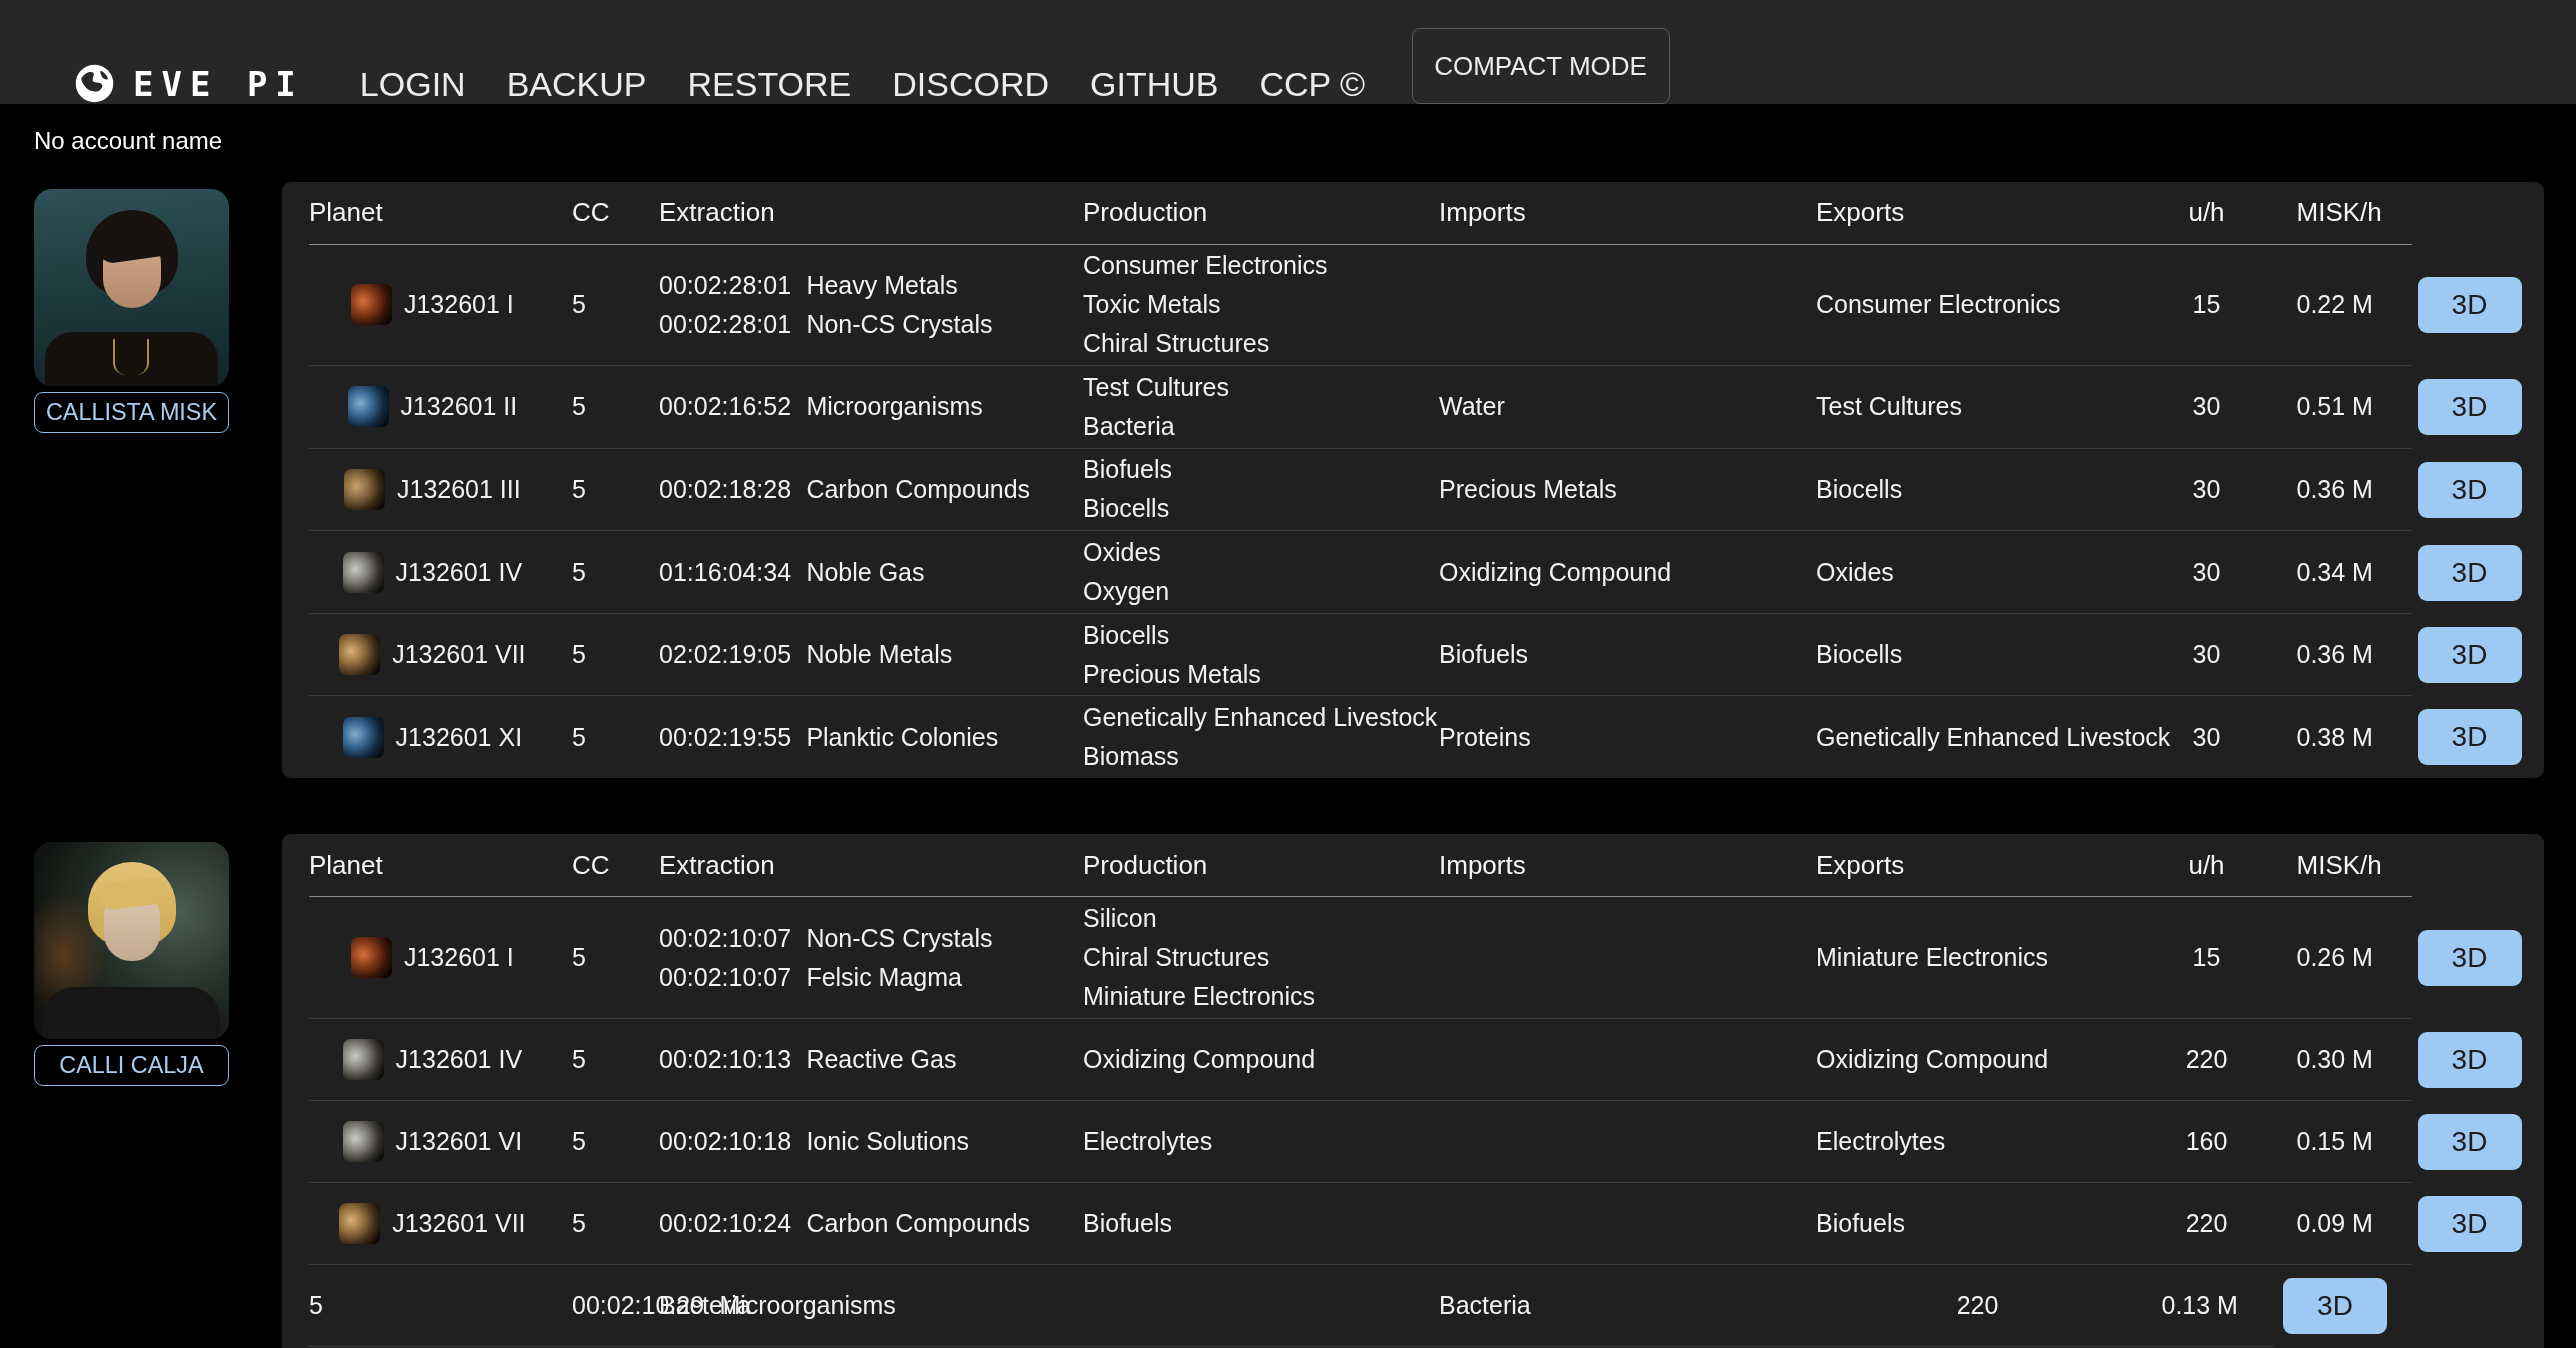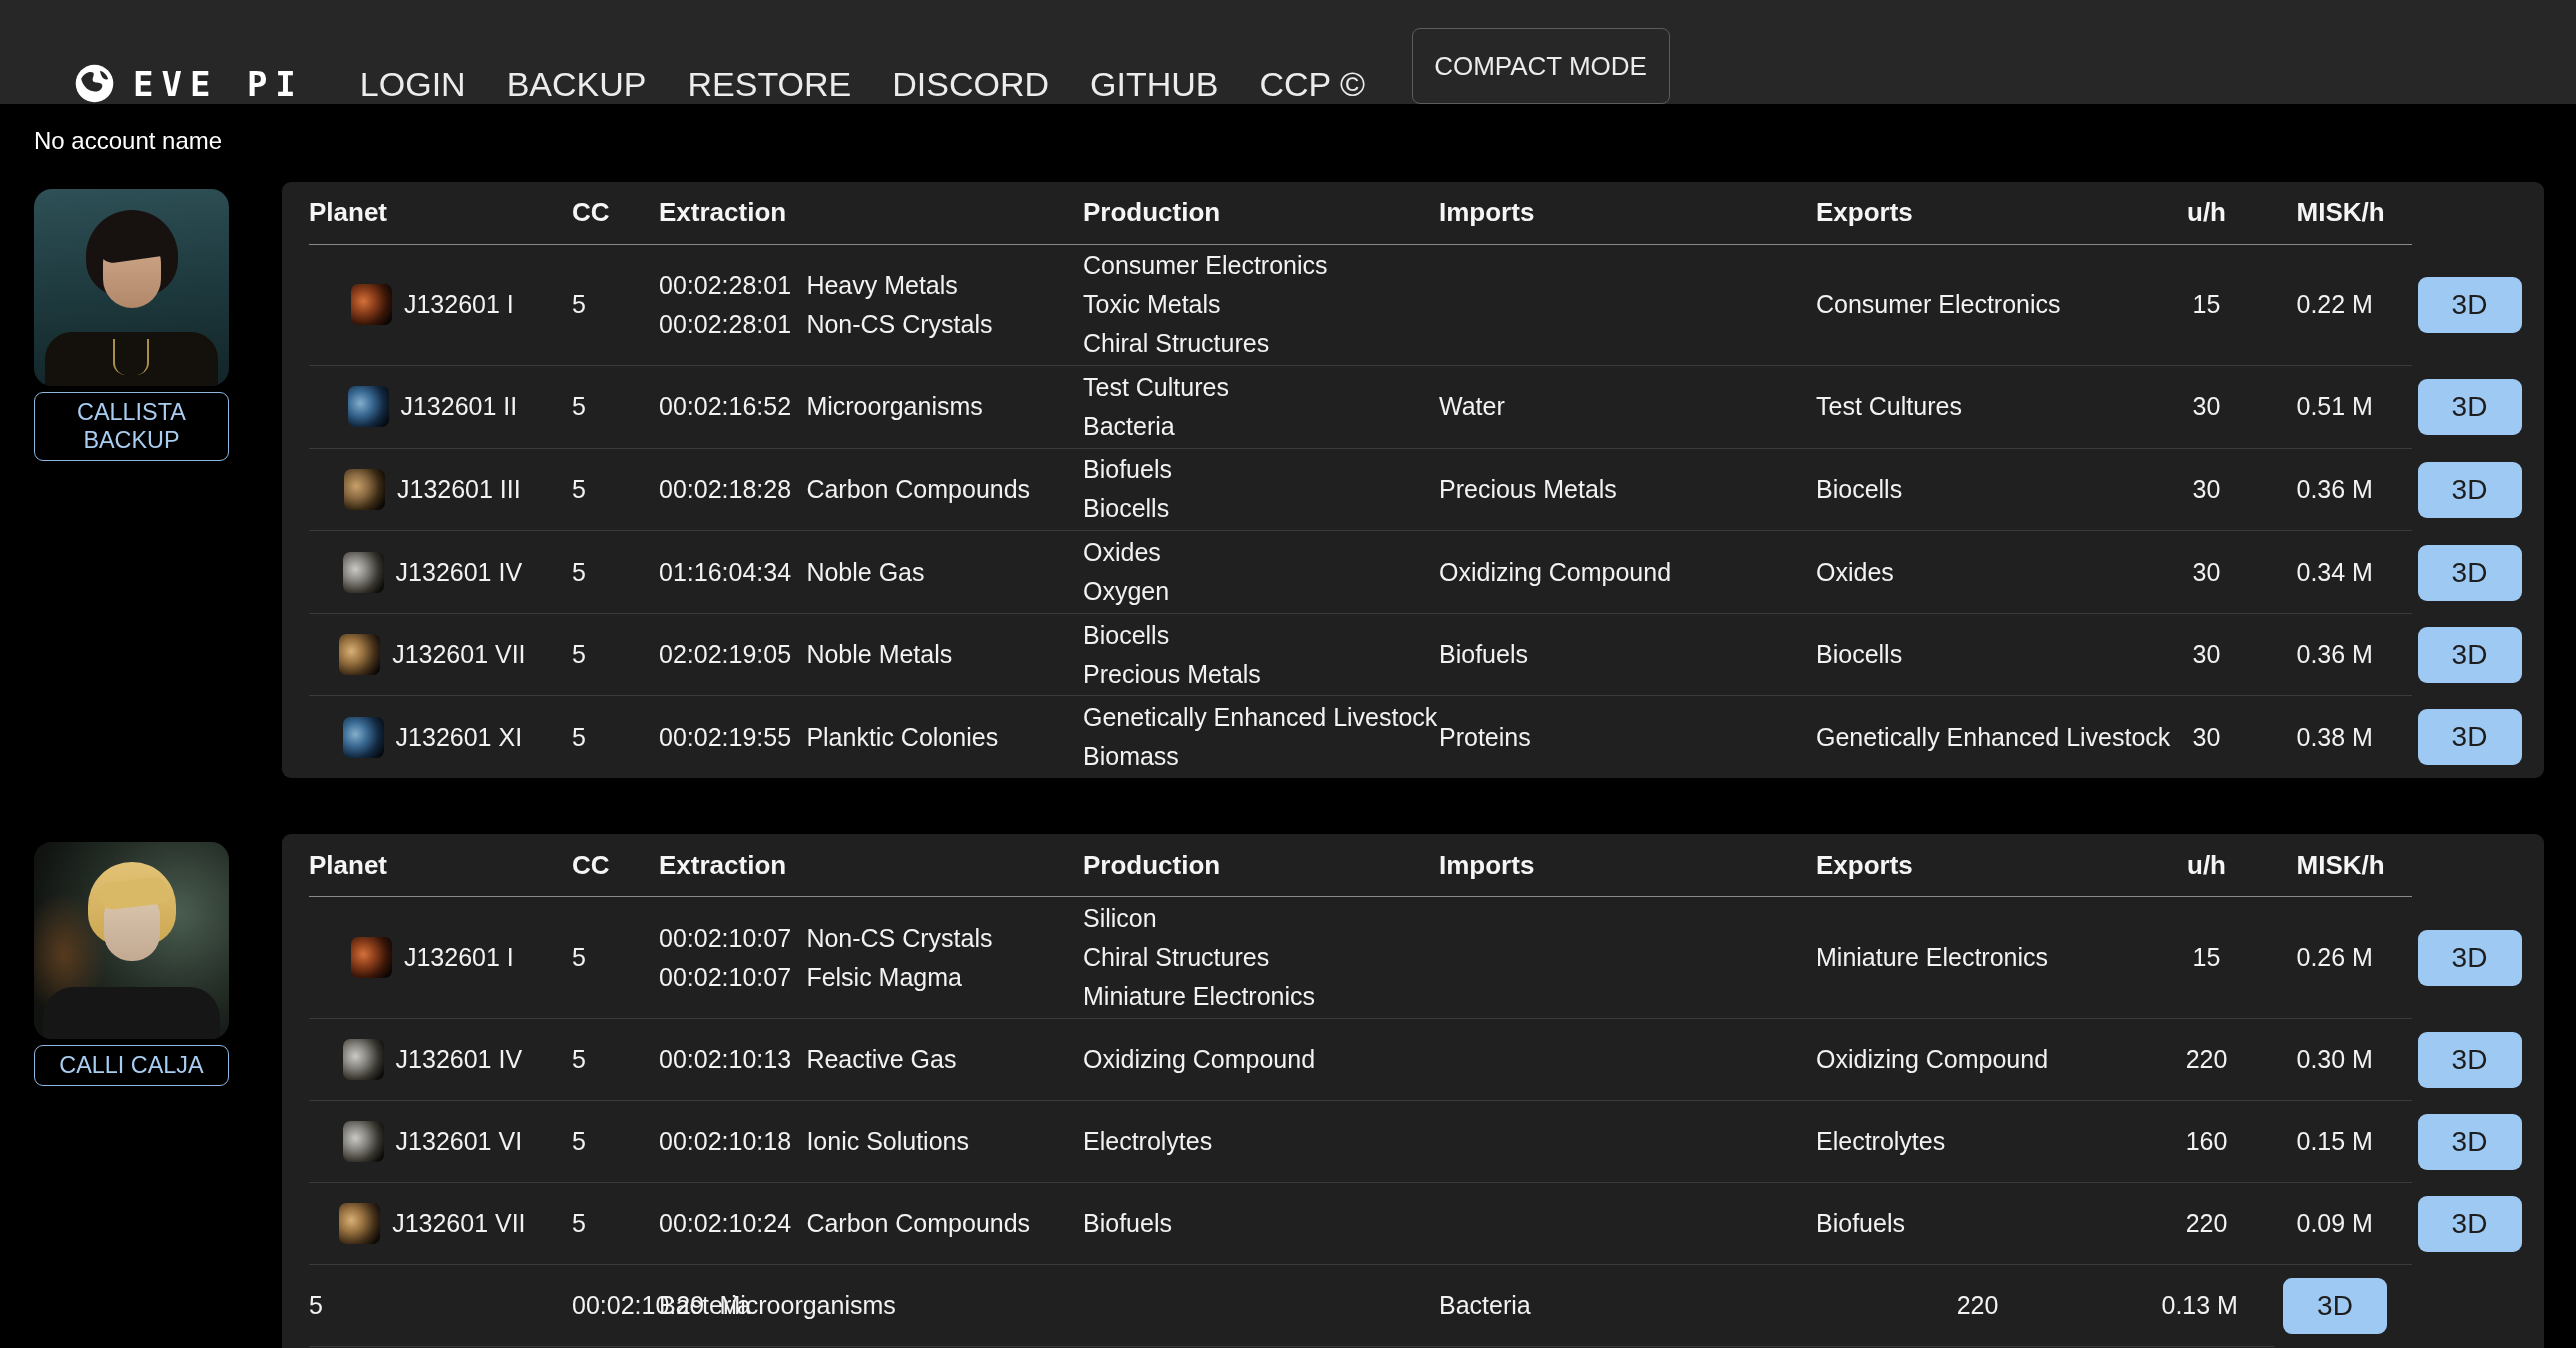--- a/index.html
+++ b/index.html
@@ -78,21 +78,21 @@
   }
   .cell {
     display:flex; flex-direction:column; justify-content:center;
     align-items:flex-start; padding:1.8px 16px 1.8px 0; min-height:82px;
     border-bottom:0.9px solid #3b3b3b;
   }
   .row:last-child .cell { border-bottom:none; }
   .cell.no-border { border-bottom:none !important; }
   .row.header .cell { min-height:63px; border-bottom:0.9px solid #8a8a8a; }
   .row.header .cell.no-border { border-bottom:none; }
-  .row.header span { font-size:26px; color:#f5f5f5; line-height:29px;font-weight:bold; }
+  .row.header span { font-size:26px; color:#f5f5f5; line-height:29px; }
   .cell span { font-size:25px; line-height:39px; color:#f2f2f2; white-space:nowrap; }
 
   .planet-cell { flex-direction:row; align-items:center; gap:11.7px; }
   .planet-ico { width:41px; height:41px; border-radius:7.2px; flex:none; }
   .planet-lava   { background:radial-gradient(circle at 30% 42%, #d4713a 0%, #8a3d1a 32%, #3a1608 62%, #0a0503 88%); }
   .planet-ocean  { background:radial-gradient(circle at 30% 42%, #85aecb 0%, #3a6a94 32%, #132a42 62%, #040a10 88%); }
   .planet-barren { background:radial-gradient(circle at 30% 42%, #c9a06a 0%, #8a6a42 32%, #3a2a14 62%, #0a0704 88%); }
   .planet-gas    { background:radial-gradient(circle at 30% 42%, #cbcbc6 0%, #85837d 32%, #38362f 62%, #0a0a08 88%); }
   .planet-sandy  { background:radial-gradient(circle at 30% 42%, #d8b078 0%, #97713f 32%, #44301a 62%, #0c0805 88%); }
 
@@ -138,21 +138,21 @@
     <section class="section">
       <div class="char-col">
         <div class="portrait portrait-callista">
           <div class="bg"></div>
           <div class="hair"></div>
           <div class="face"></div>
           <div class="fringe"></div>
           <div class="body"></div>
           <div class="trim"></div>
         </div>
-        <div class="char-name">CALLISTA BACKUP</div>
+        <div class="char-name">CALLISTA MISK</div>
       </div>
       <div class="panel">
         <div class="row header">
           <div class="cell">
             <span>Planet</span>
           </div>
           <div class="cell">
             <span>CC</span>
           </div>
           <div class="cell">

